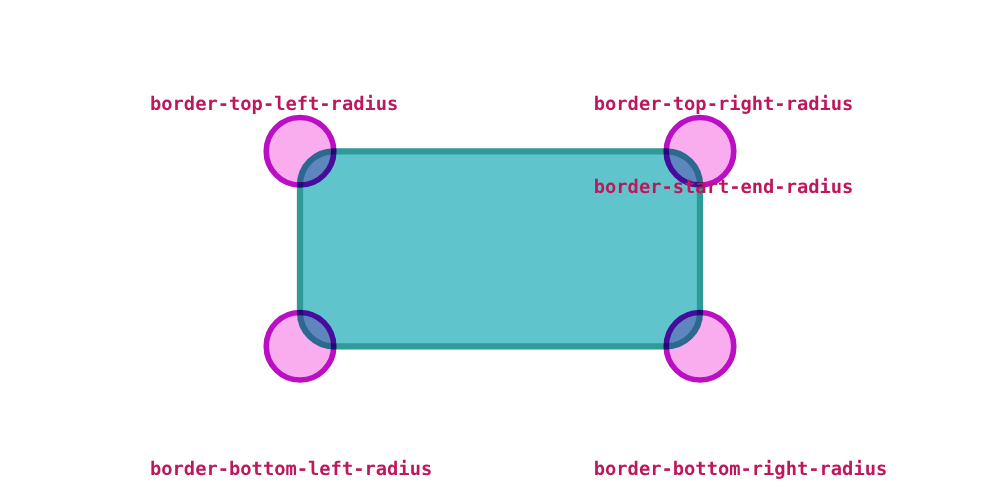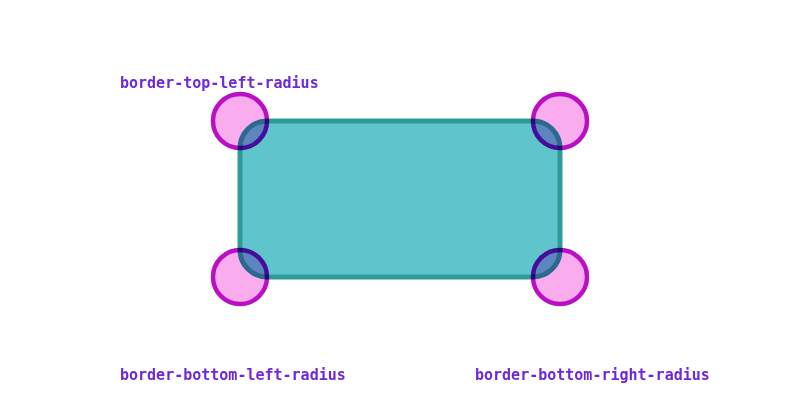--- a/index.html
+++ b/index.html
@@ -18,21 +18,21 @@
     height: 400px;
     display: block;
   }
   .corner-circle { mix-blend-mode: multiply; }
   .label {
     position: absolute;
     font-weight: 700;
     font-size: 15px;
     line-height: 22px;
     letter-spacing: 0px;
-    color: #6d28d9;
+    color: #be185d;
     white-space: pre;
   }
   .label-top-left     { left: 120px; top: 28px;  }
   .label-top-right    { left: 475px; top: 28px;  }
   .label-bottom-left  { left: 120px; top: 320px; }
   .label-bottom-right { left: 475px; top: 320px; }
 </style>
 </head>
 <body>
 
@@ -44,20 +44,22 @@
     <circle class="corner-circle" cx="560" cy="121" r="27" stroke-width="4.5" fill="#F9ADEF" stroke="#BB0FC4"></circle>
     <circle class="corner-circle" cx="240" cy="277" r="27" stroke-width="4.5" fill="#F9ADEF" stroke="#BB0FC4"></circle>
     <circle class="corner-circle" cx="560" cy="277" r="27" stroke-width="4.5" fill="#F9ADEF" stroke="#BB0FC4"></circle>
   </svg>
 
   <div class="label label-top-left">
     <div>border-top-left-radius</div>
   </div>
 
   <div class="label label-top-right">
+    <div>border-top-right-radius</div>
+    <div>border-start-end-radius</div>
   </div>
 
   <div class="label label-bottom-left">
     <div>border-bottom-left-radius</div>
     
   </div>
 
   <div class="label label-bottom-right">
     <div>border-bottom-right-radius</div>
     

